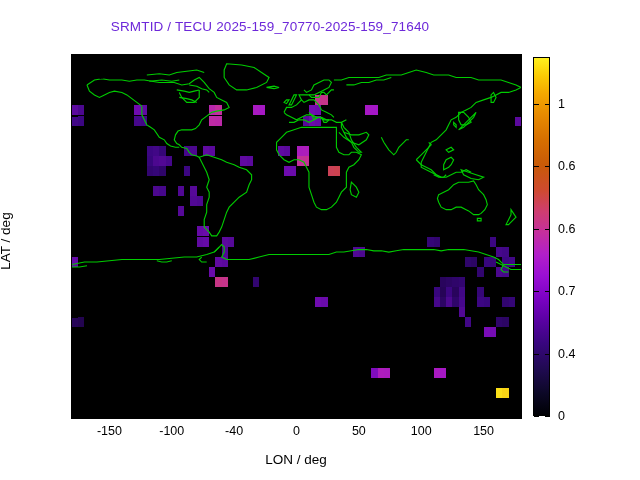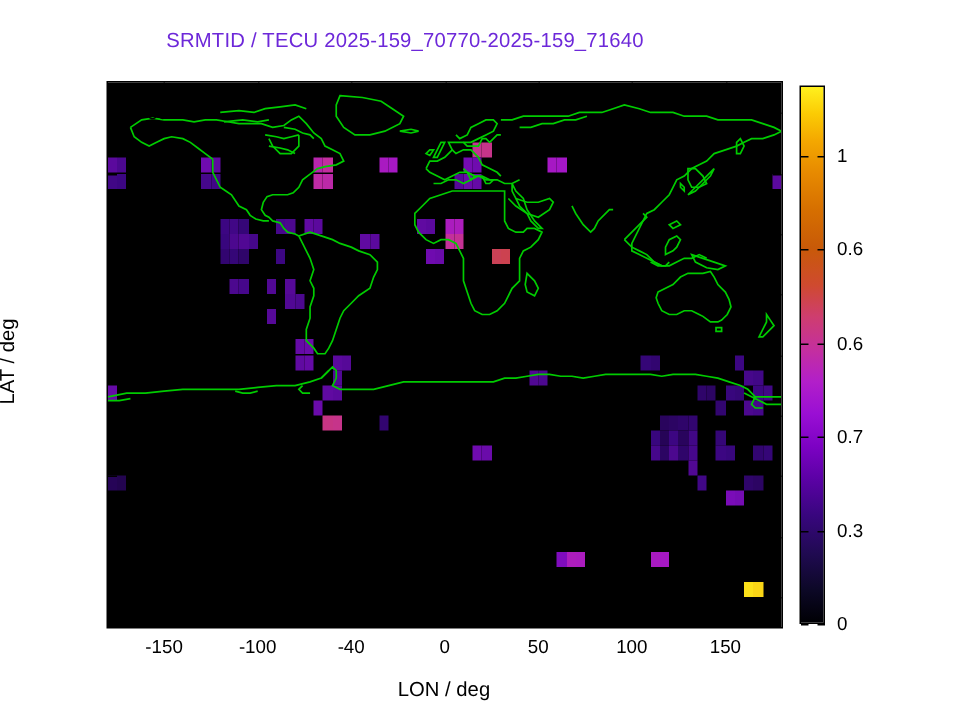--- a/index.html
+++ b/index.html
@@ -350,21 +350,21 @@
     </div>
 
   <div class="ylabel">LAT / deg</div>
   <div class="xlabel">LON / deg</div>
 
   <div id="cbar"></div>
   <div id="cbarticks">
       <div class="cbtick-label" style="top: 416px;">0</div>
       <div class="cbtk" style="left: 534px; top: 416px;"></div>
       <div class="cbtk" style="left: 545px; top: 416px;"></div>
-      <div class="cbtick-label" style="top: 353.565px;">0.3</div>
+      <div class="cbtick-label" style="top: 353.565px;">0.4</div>
       <div class="cbtk" style="left: 534px; top: 353.565px;"></div>
       <div class="cbtk" style="left: 545px; top: 353.565px;"></div>
       <div class="cbtick-label" style="top: 291.13px;">0.7</div>
       <div class="cbtk" style="left: 534px; top: 291.13px;"></div>
       <div class="cbtk" style="left: 545px; top: 291.13px;"></div>
       <div class="cbtick-label" style="top: 228.696px;">0.6</div>
       <div class="cbtk" style="left: 534px; top: 228.696px;"></div>
       <div class="cbtk" style="left: 545px; top: 228.696px;"></div>
       <div class="cbtick-label" style="top: 166.261px;">0.6</div>
       <div class="cbtk" style="left: 534px; top: 166.261px;"></div>

